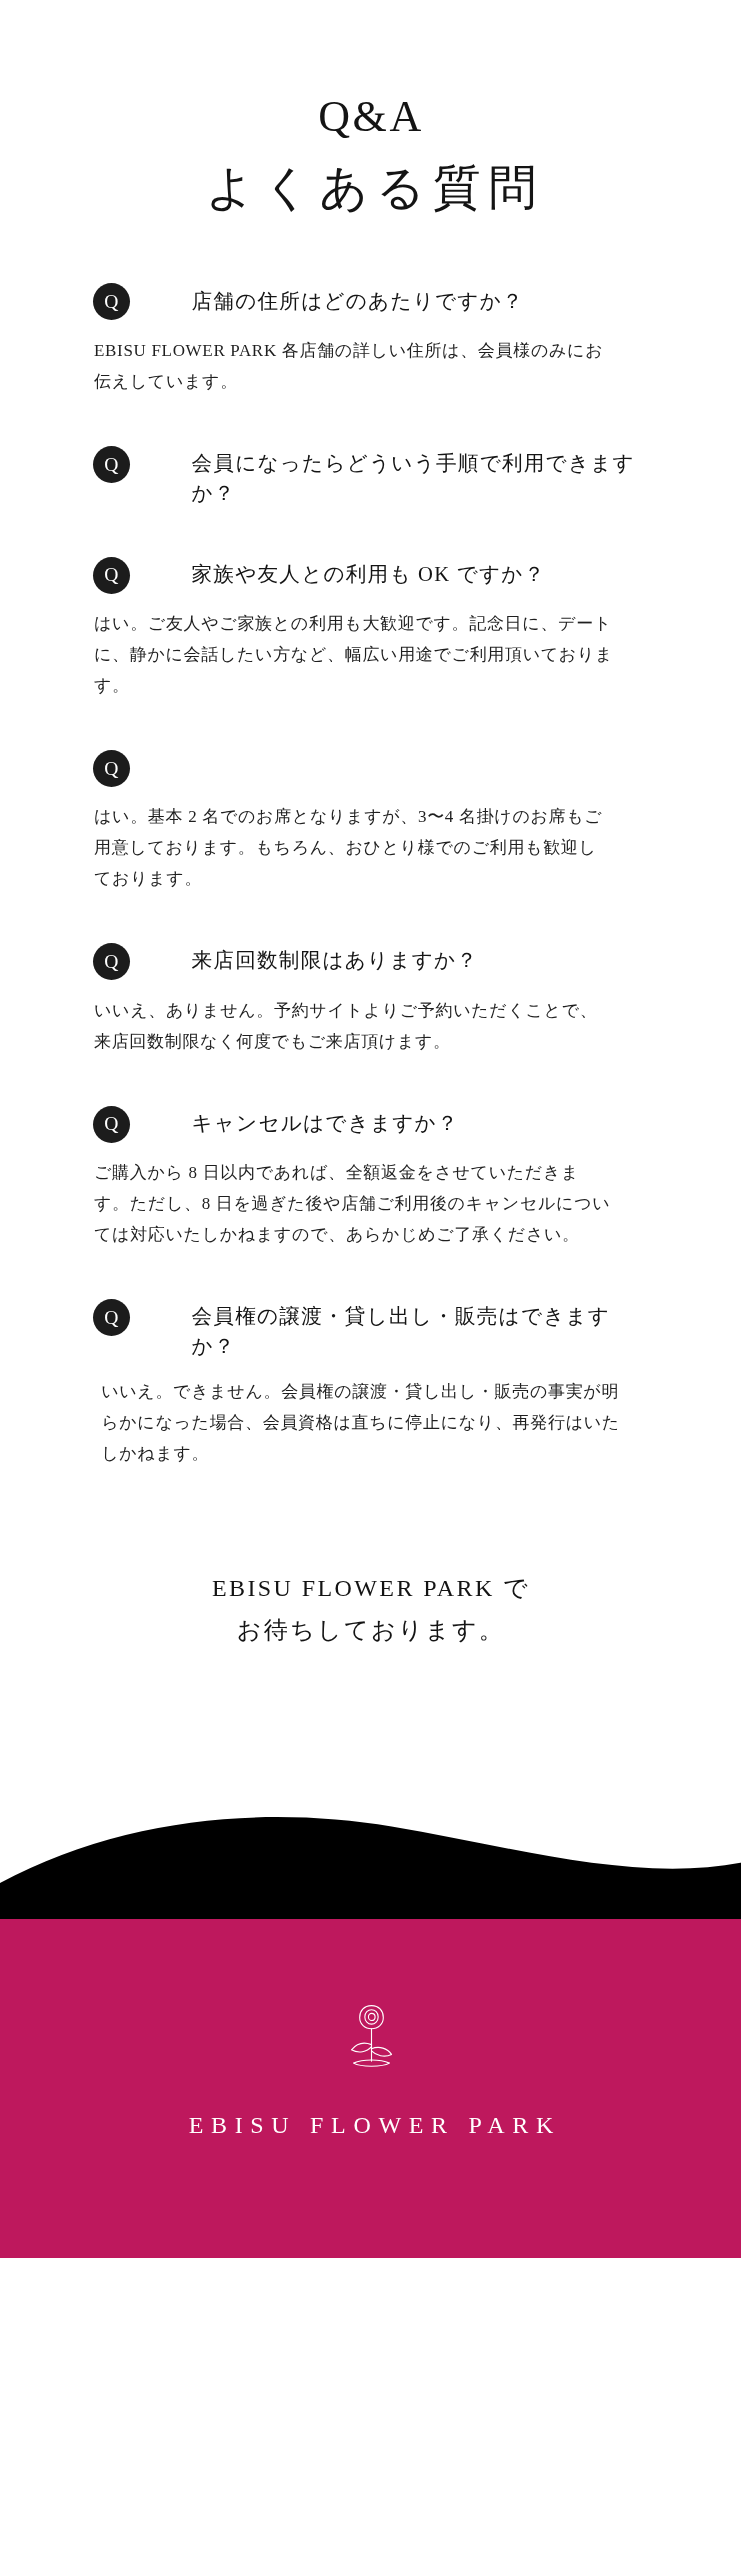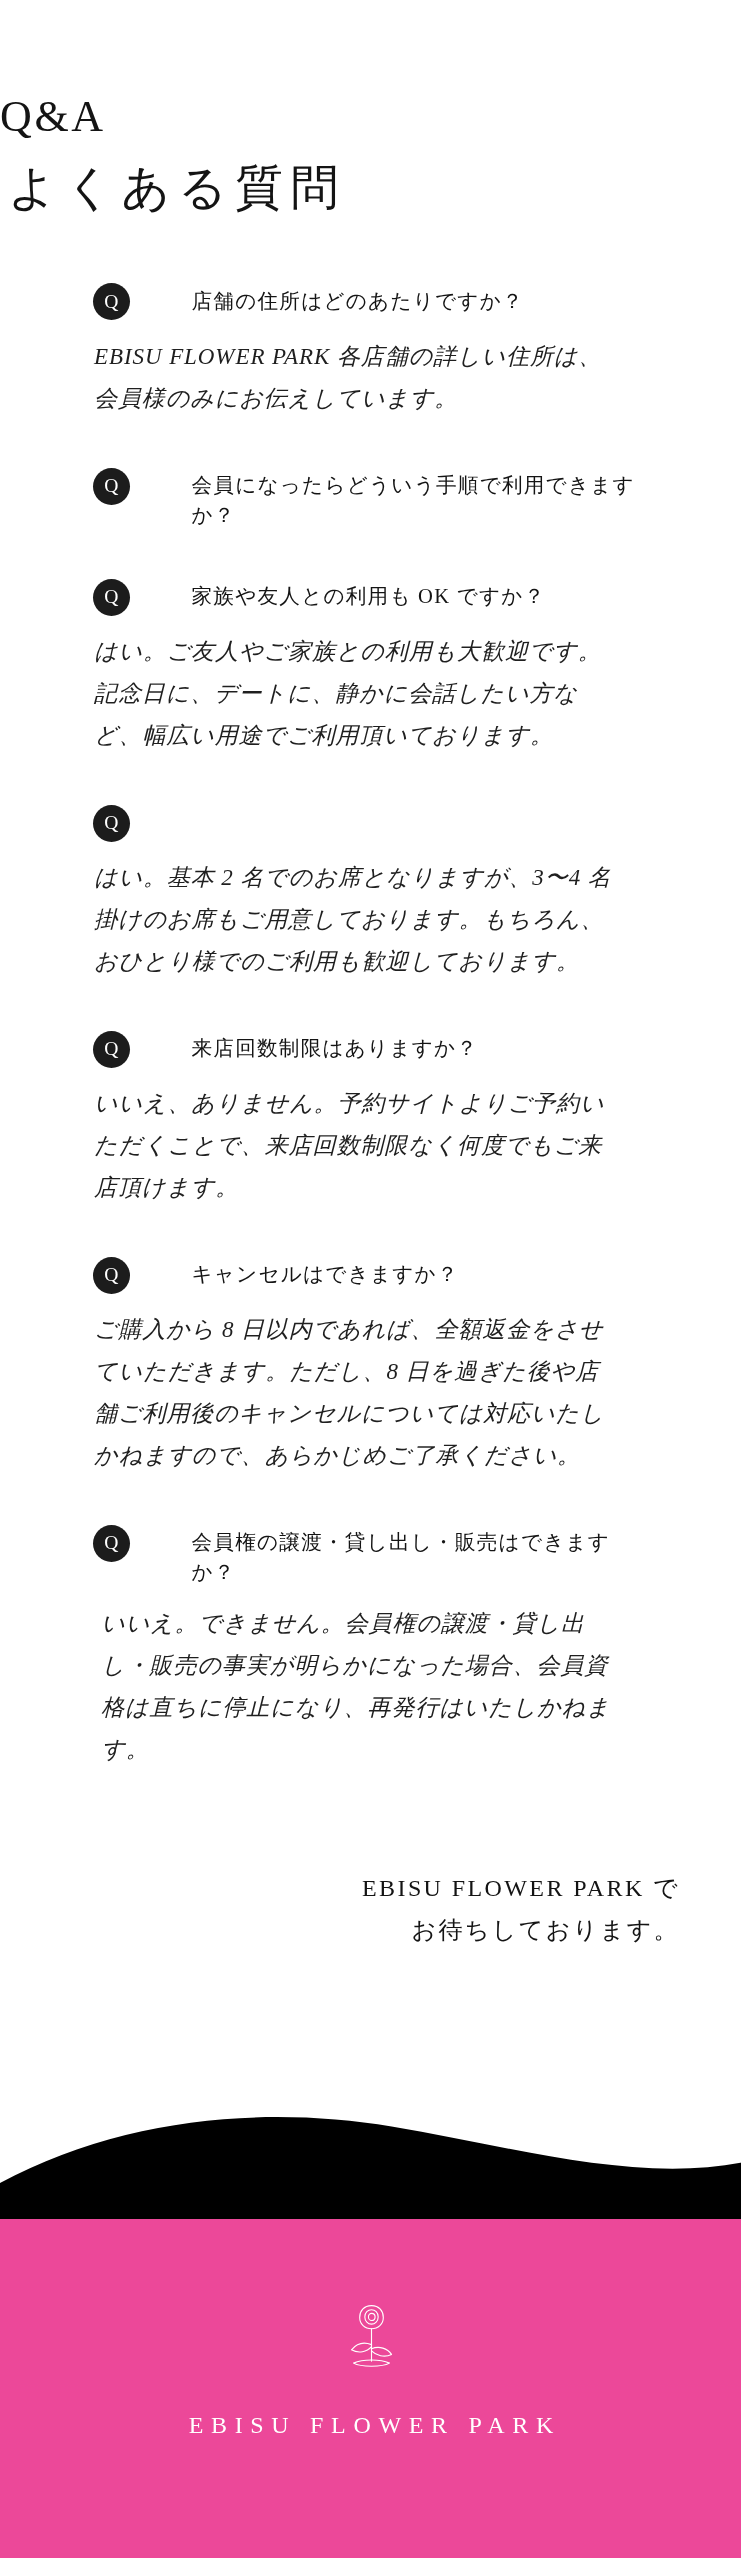--- a/index.html
+++ b/index.html
@@ -18,20 +18,21 @@
     position: relative;
     width: 742px;
     min-height: 3511px;
     overflow: hidden;
     background: #fff;
   }
 
   
   .header {
     padding-top: 93px;
+    text-align: center;
   }
   .header .eyebrow {
     font-size: 44px;
     letter-spacing: 0.06em;
     font-weight: 400;
     color: #141414;
     line-height: 1.1;
     margin: 0 0 17.5px 0;
     font-family: "Liberation Serif", "DejaVu Serif", serif;
   }
@@ -78,36 +79,35 @@
   .q-text {
     font-size: 20.6px;
     line-height: 1.45;
     letter-spacing: 0.06em;
     color: #141414;
     padding-top: 4.1px;
     max-width: 484px;
     margin-left: 44px;
   }
   .a-text {
-    font-size: 23px;
+    font-size: 17px;
     line-height: 1.82;
     letter-spacing: 0.04em;
     color: #1f1f1f;
     padding-left: 1px;
     max-width: 520px;
-    font-style: italic;
   }
   .a-text.indented {
     padding-left: 8.2px;
   }
 
   
   .closing {
     margin: 98px auto 0 auto;
-    text-align: right;
+    text-align: center;
     width: 618px;
   }
   .closing .line1 {
     font-size: 24px;
     letter-spacing: 0.1em;
     line-height: 1.7;
     color: #141414;
   }
   .closing .line2 {
     font-size: 24px;
@@ -123,21 +123,21 @@
     margin-top: 155px;
     width: 742px;
     height: 453px;
   }
   .footer-curve {
     display: block;
     width: 742px;
     height: 113px;
   }
   .footer-body {
-    background: #ec4899;
+    background: #be185d;
     width: 742px;
     height: 340px;
     margin-top: -1px;
     display: flex;
     flex-direction: column;
     align-items: center;
     justify-content: flex-start;
     padding-top: 77px;
     box-sizing: border-box;
   }

